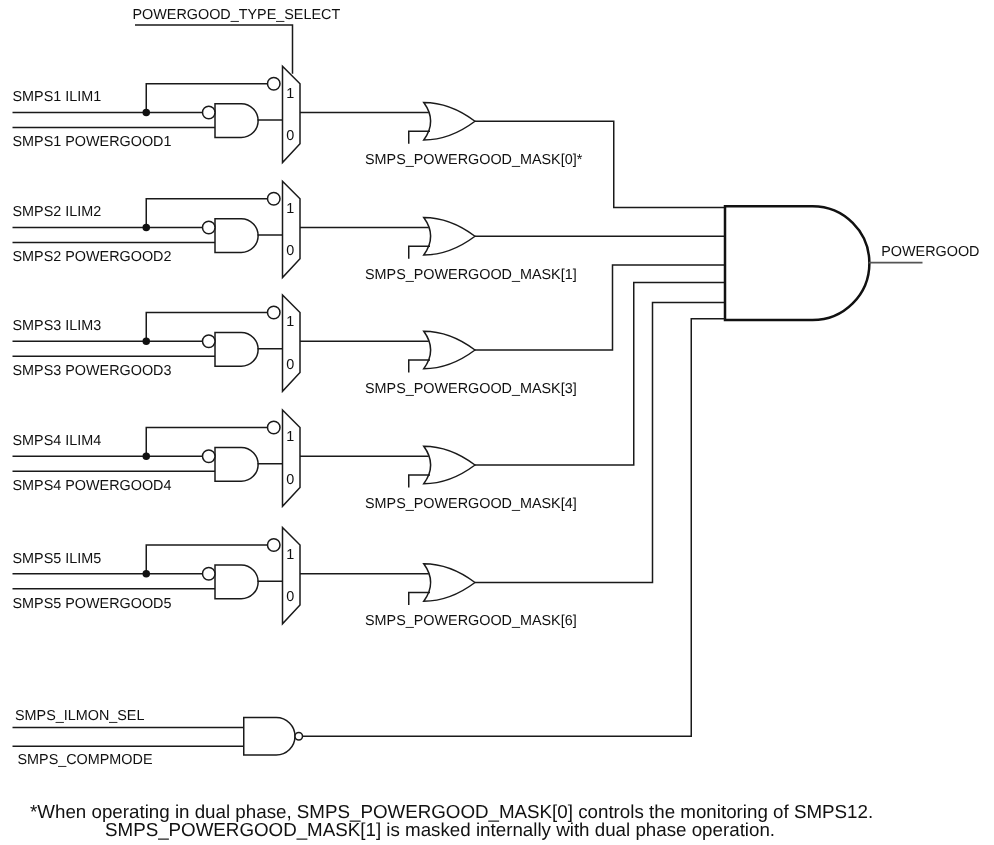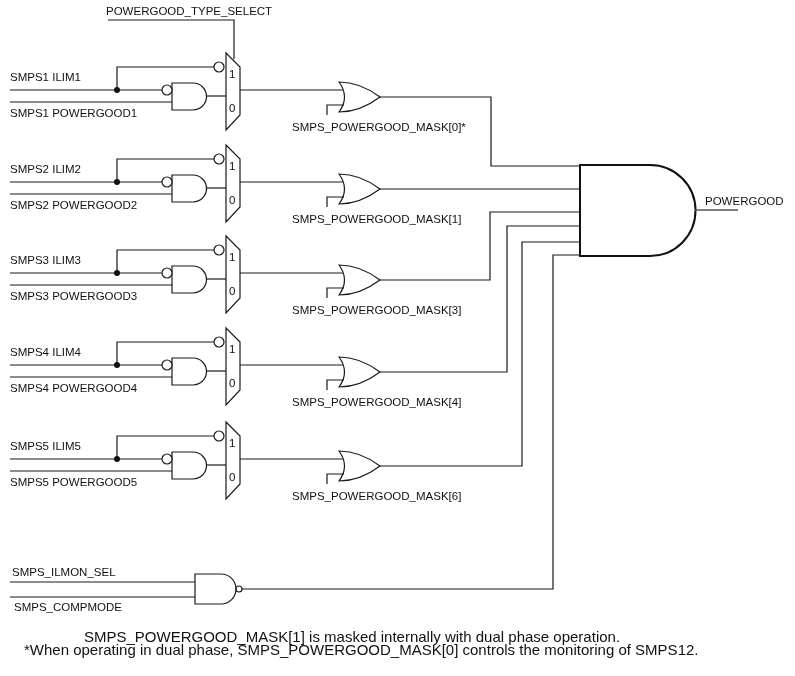--- a/index.html
+++ b/index.html
@@ -137,13 +137,13 @@
     <text x="14" y="611">SMPS_COMPMODE</text>
     <path class="wire" d="M10 582 H195"></path>
     <path class="wire" d="M10 597 H195"></path>
     <path class="gate" d="M195 574 H221 A15 15 0 0 1 221 604 H195 Z"></path>
     <circle class="gate" cx="239" cy="589" r="3"></circle>
     <path class="wire" d="M242 589 H553 V255 H580"></path>
   </g>
 </svg>
 
 <div class="footnote" style="left:24px; top:641px;">*When operating in dual phase, SMPS_POWERGOOD_MASK[0] controls the monitoring of SMPS12.</div>
-<div class="footnote" style="left:84px; top:628px;">SMPS_POWERGOOD_MASK[1] is masked internally with dual phase operation.</div>
+<div class="footnote" style="left:84px; top:656px;">SMPS_POWERGOOD_MASK[1] is masked internally with dual phase operation.</div>
 
 </body></html>

